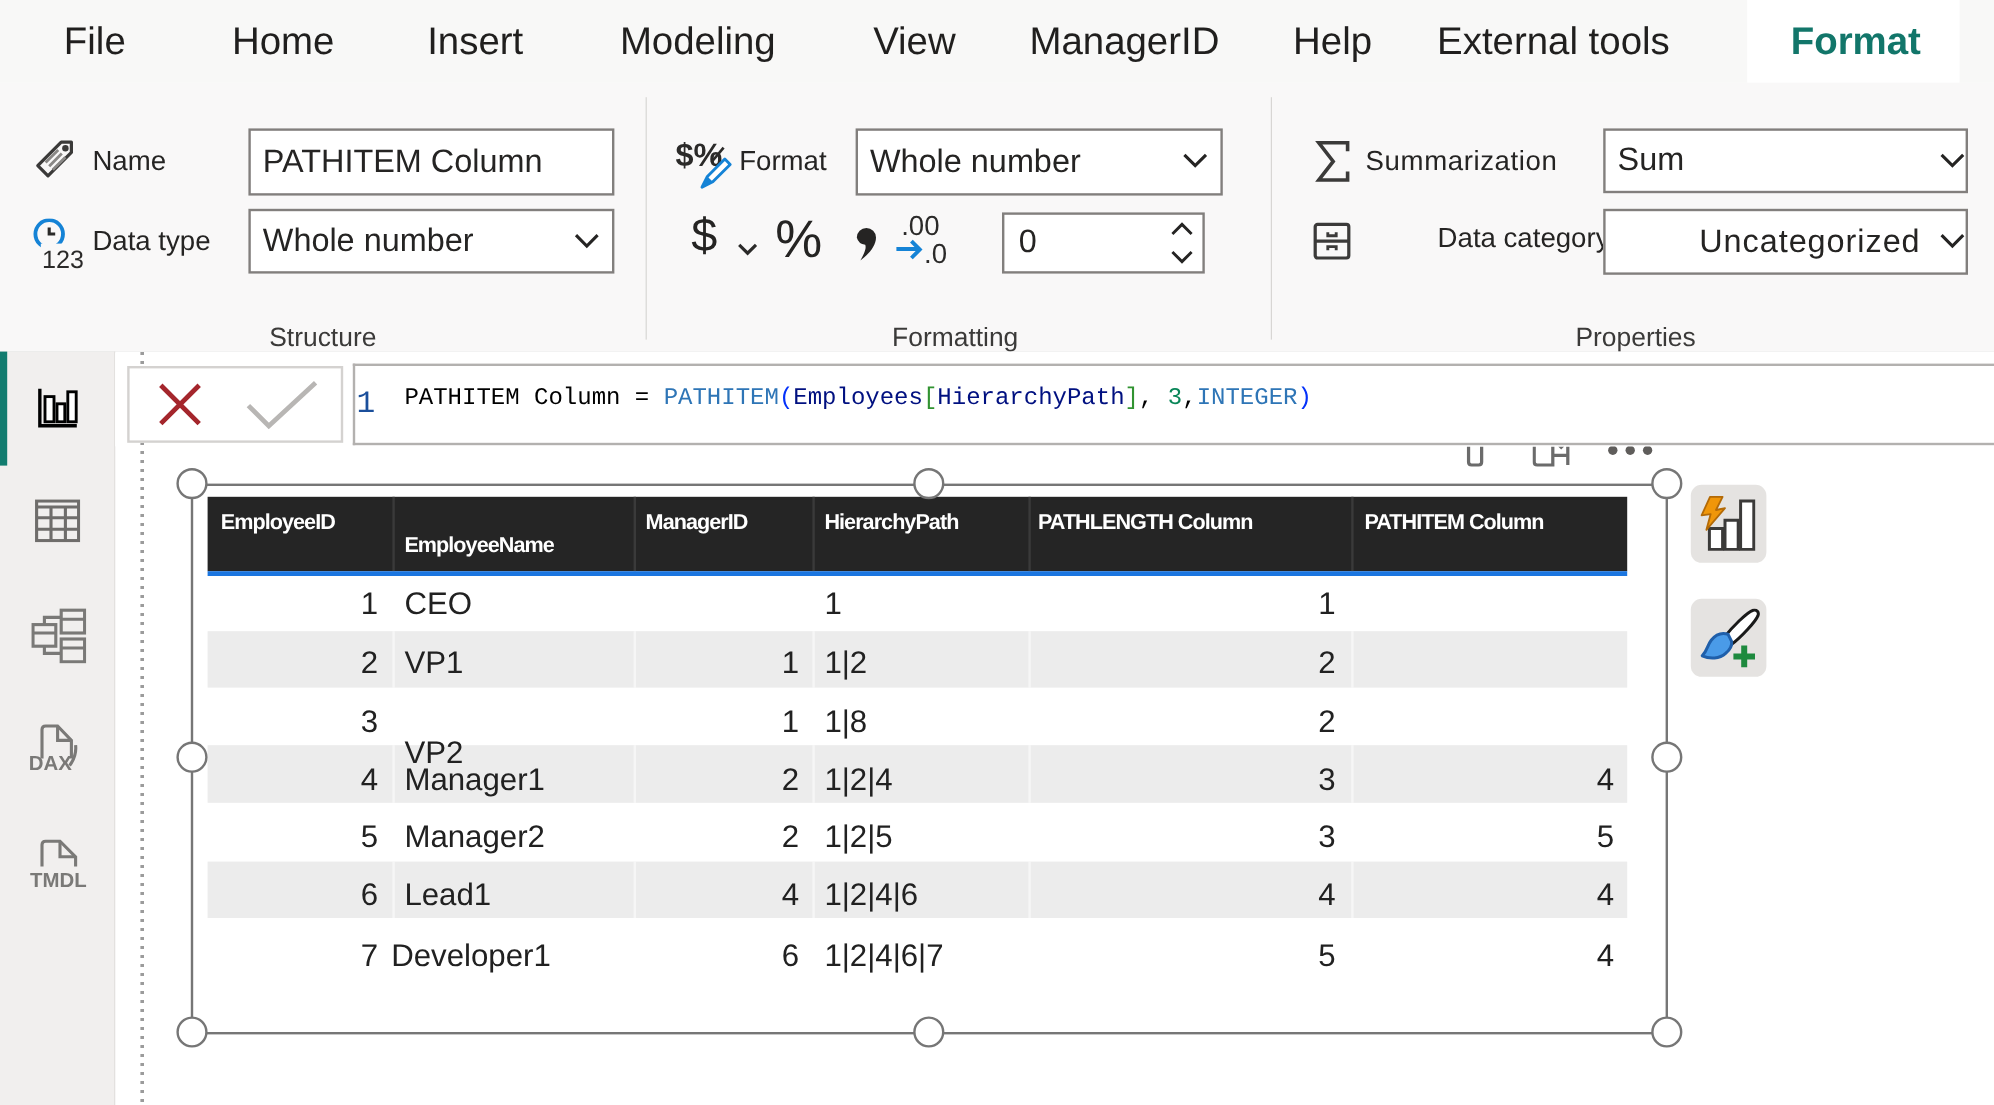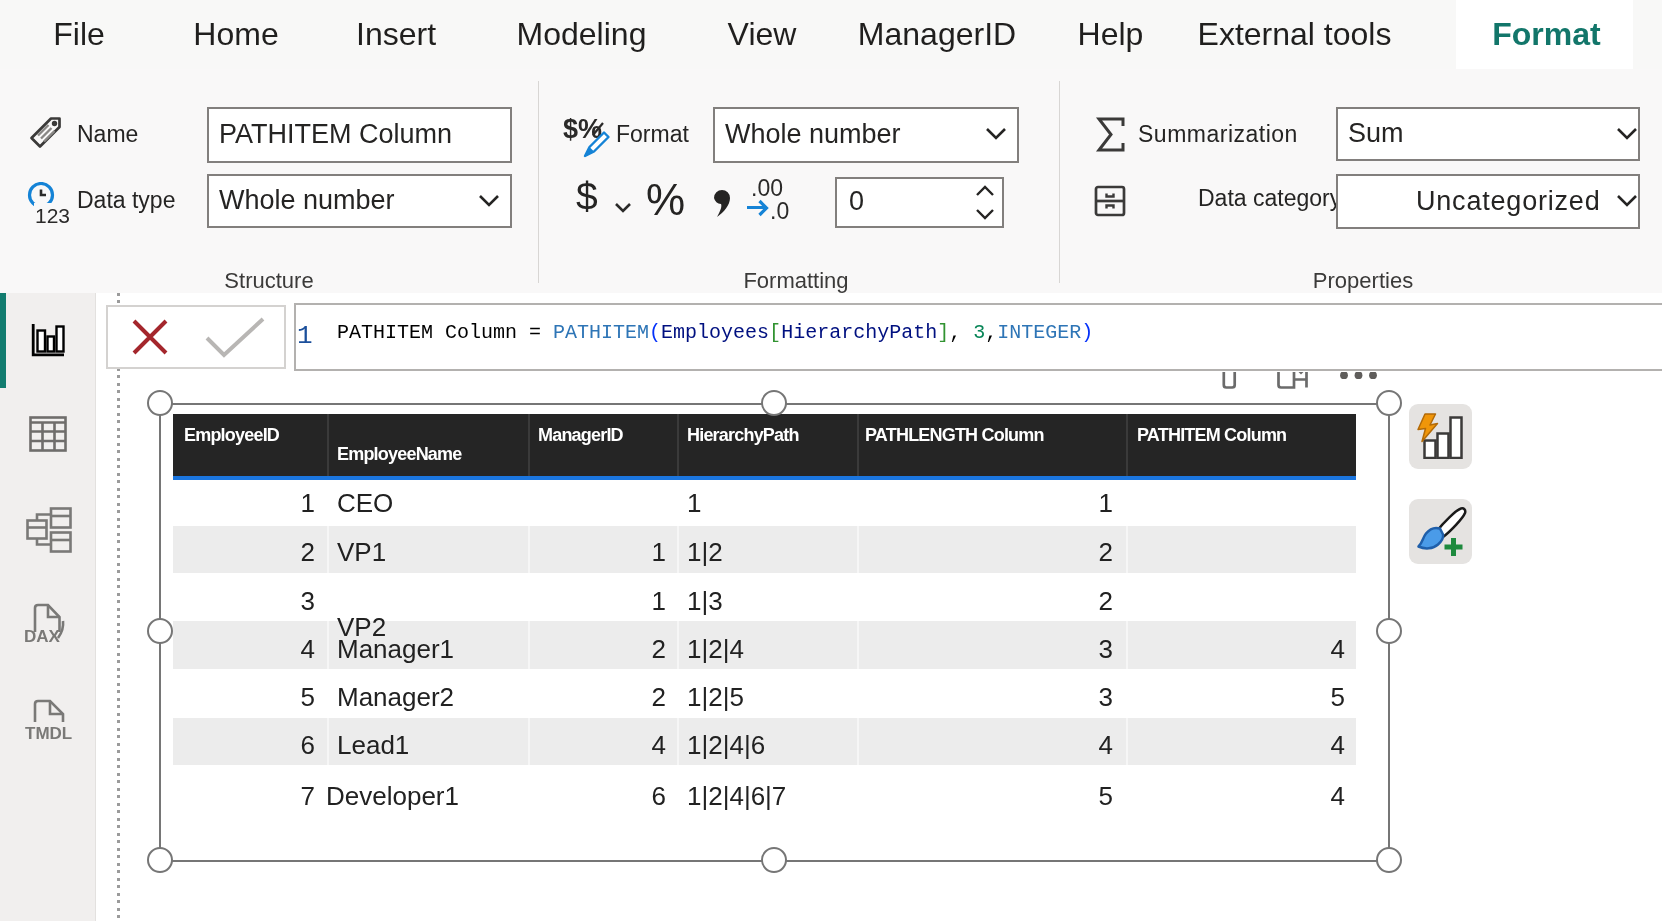--- a/index.html
+++ b/index.html
@@ -244,21 +244,21 @@
 <div class="cell" style="left:687px;top:488px">1</div>
 <div class="cellr" style="left:1113px;top:488px">1</div>
 <div class="cellr" style="left:315px;top:537px">2</div>
 <div class="cell" style="left:337px;top:537px">VP1</div>
 <div class="cellr" style="left:666px;top:537px">1</div>
 <div class="cell" style="left:687px;top:537px">1|2</div>
 <div class="cellr" style="left:1113px;top:537px">2</div>
 <div class="cellr" style="left:315px;top:586px">3</div>
 <div class="cell" style="left:337px;top:612px">VP2</div>
 <div class="cellr" style="left:666px;top:586px">1</div>
-<div class="cell" style="left:687px;top:586px">1|3</div>
+<div class="cell" style="left:687px;top:586px">1|8</div>
 <div class="cellr" style="left:1113px;top:586px">2</div>
 <div class="cellr" style="left:315px;top:634px">4</div>
 <div class="cell" style="left:337px;top:634px">Manager1</div>
 <div class="cellr" style="left:666px;top:634px">2</div>
 <div class="cell" style="left:687px;top:634px">1|2|4</div>
 <div class="cellr" style="left:1113px;top:634px">3</div>
 <div class="cellr" style="left:1345px;top:634px">4</div>
 <div class="cellr" style="left:315px;top:682px">5</div>
 <div class="cell" style="left:337px;top:682px">Manager2</div>
 <div class="cellr" style="left:666px;top:682px">2</div>

